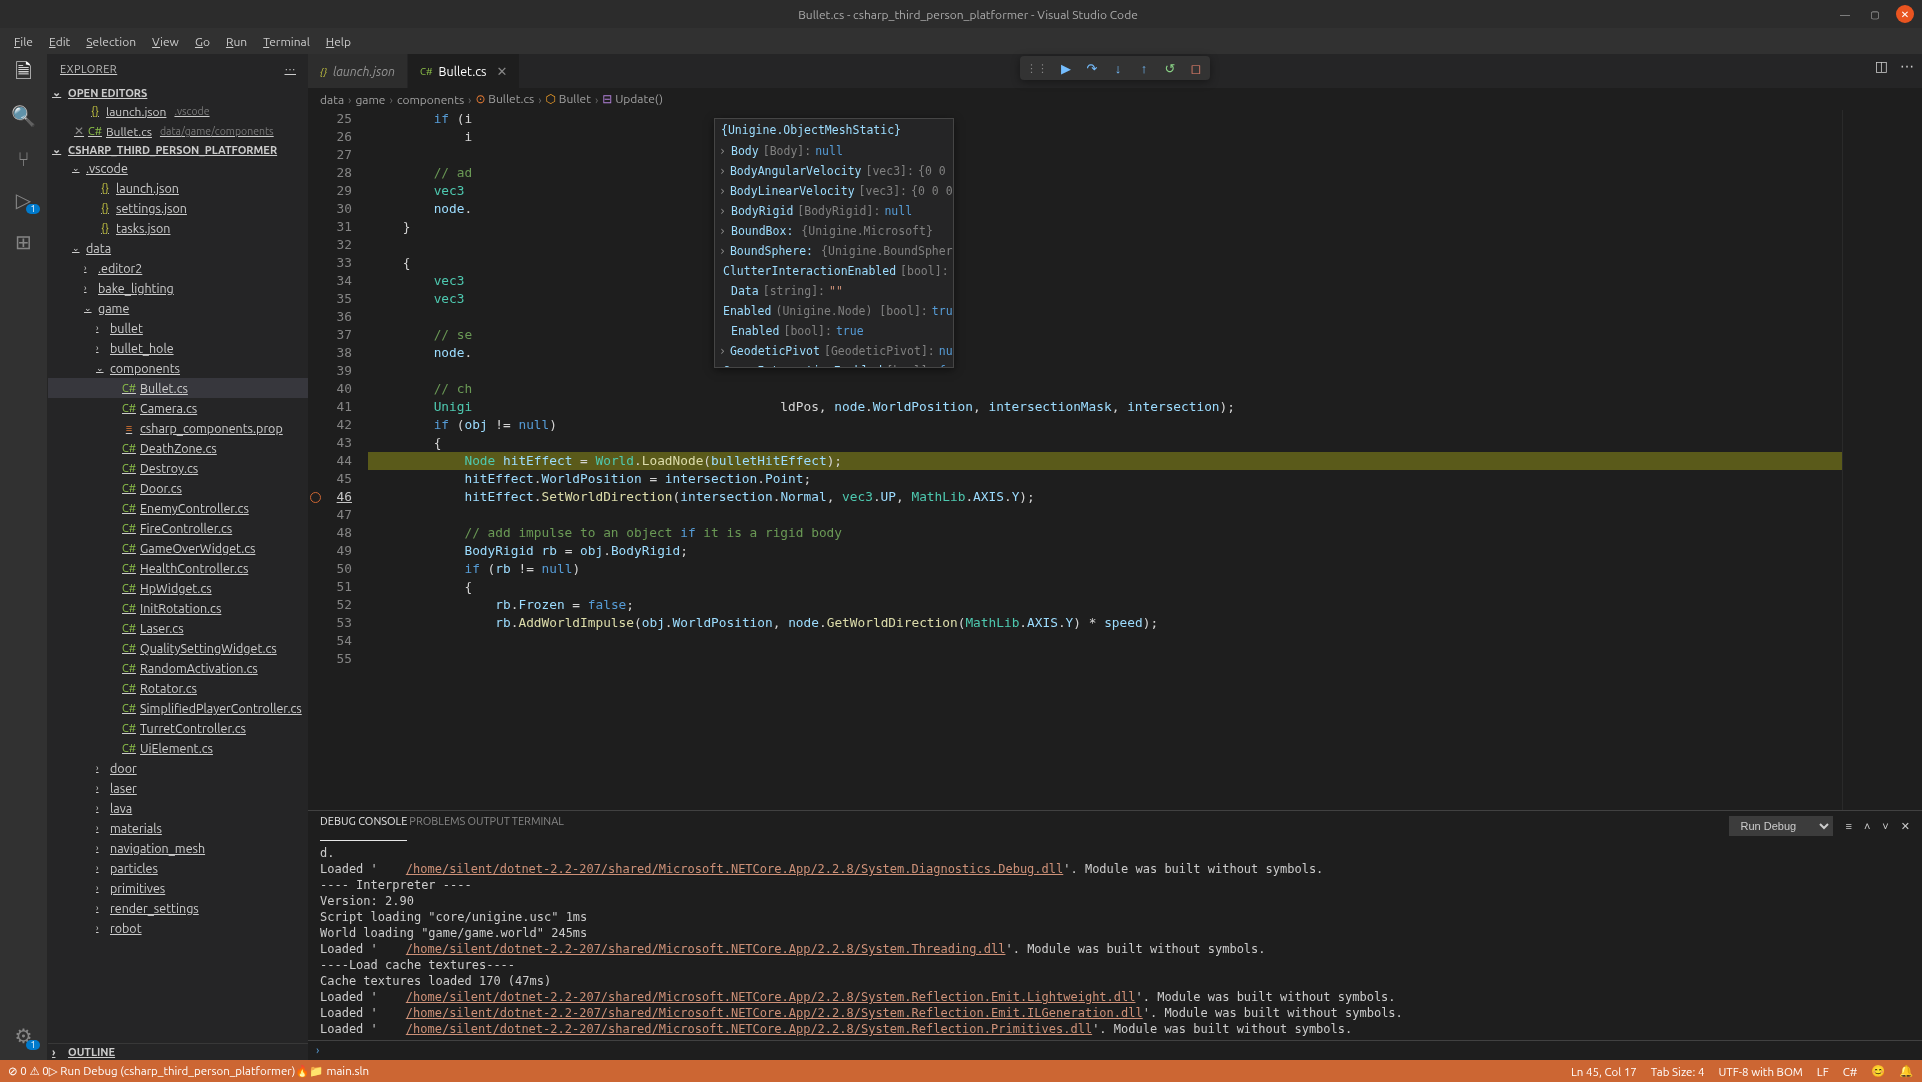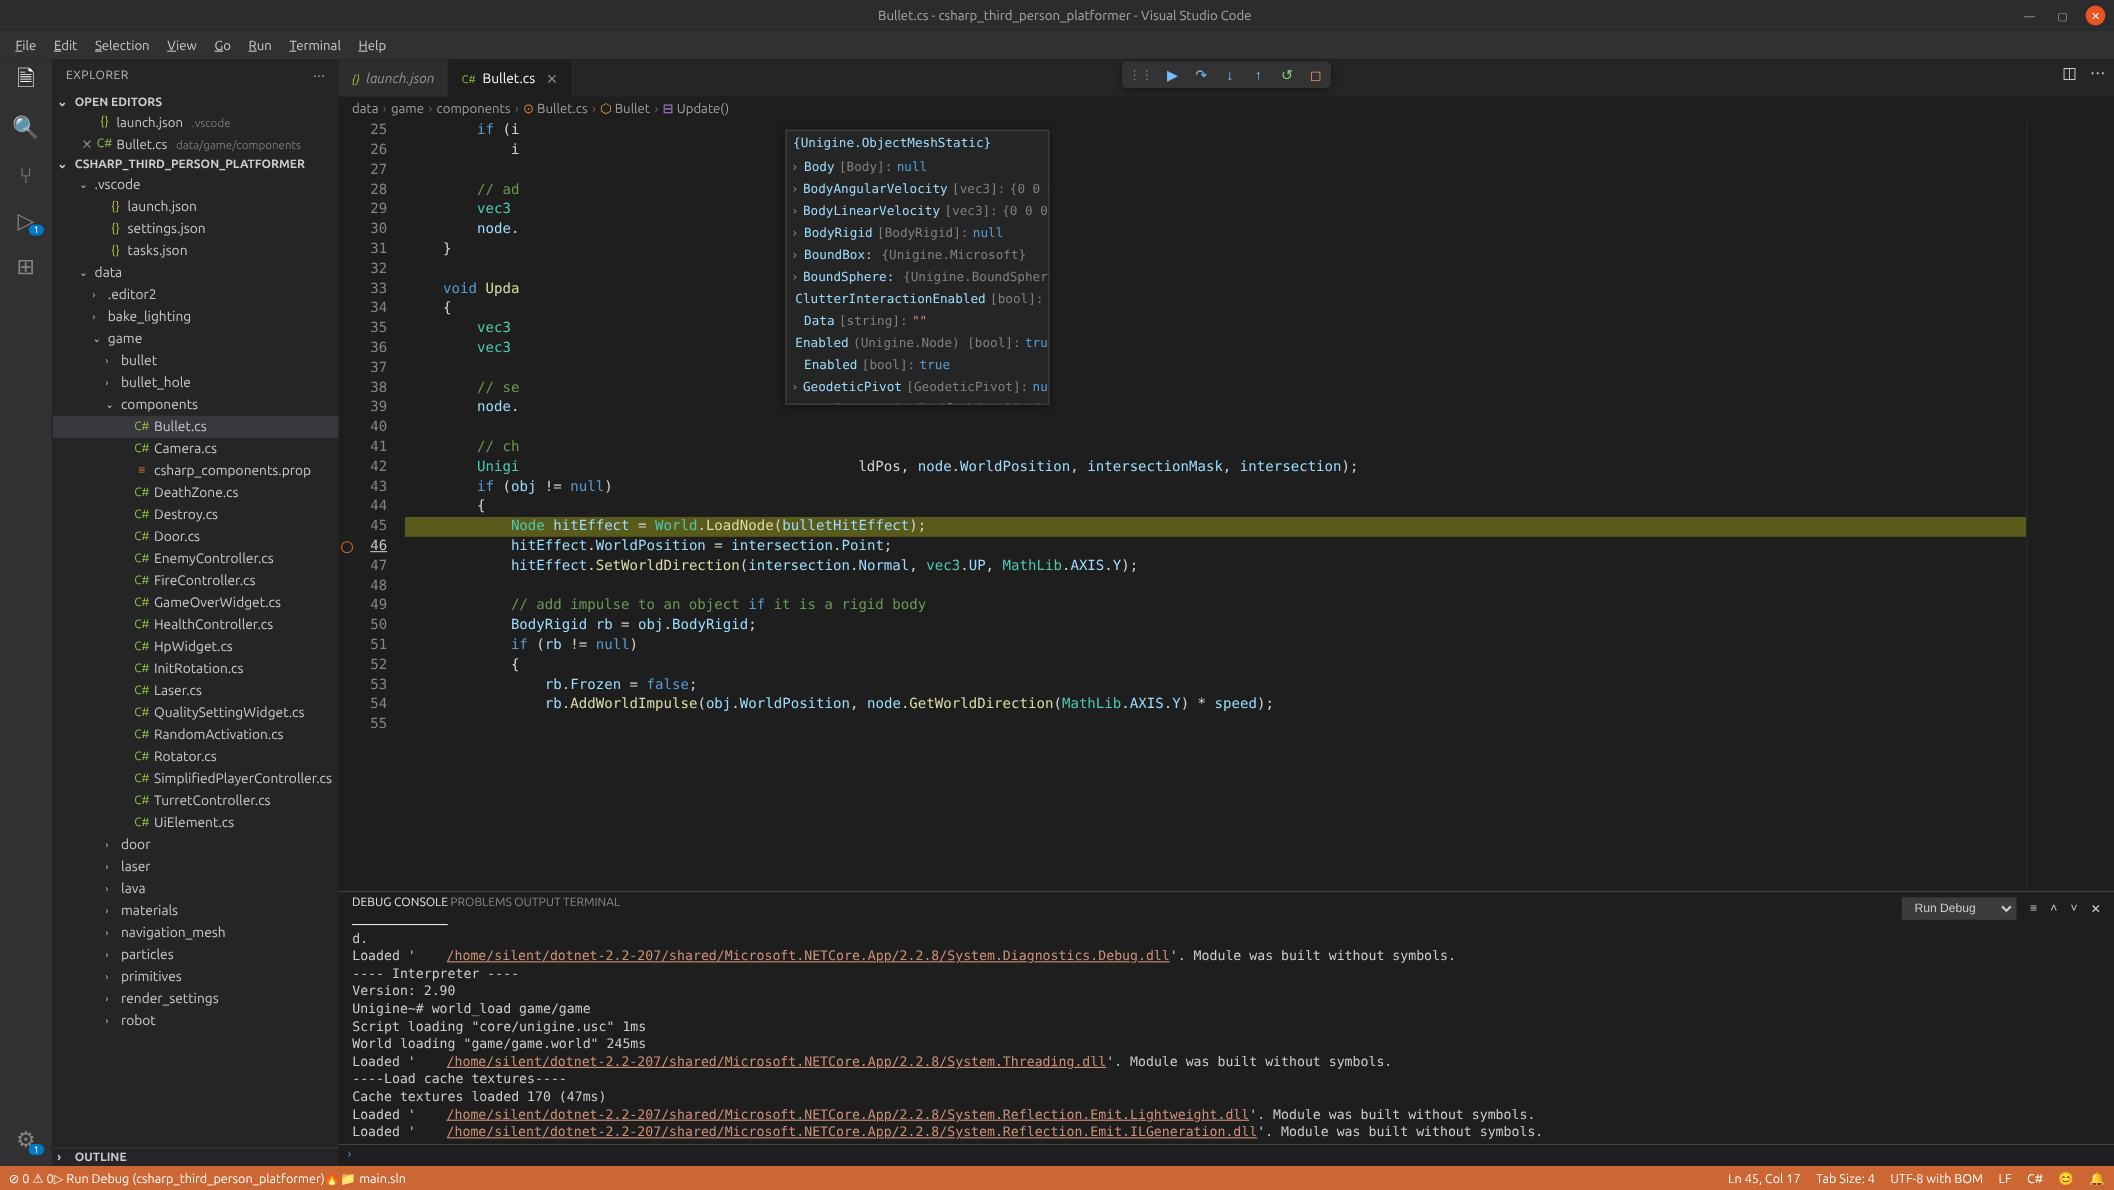--- a/index.html
+++ b/index.html
@@ -10,21 +10,21 @@
 .tb-btn { width: 18px; height: 18px; border-radius: 50%; display: flex; align-items: center; justify-content: center; font-size: 10px; }
 .tb-close { background: #e95420; color: #fff; }
 .menubar { height: 26px; background: #313131; display: flex; align-items: center; padding: 0 8px; gap: 4px; }
 .menubar span { padding: 2px 6px; color: #ccc; font-size: 12px; }
 .menubar span u { text-decoration: underline; }
 .main { display: flex; height: calc(100% - 28px - 26px - 22px); }
 .activitybar { width: 48px; background: #313131; display: flex; flex-direction: column; align-items: center; padding-top: 8px; gap: 18px; border-right: 1px solid #252525;}
 .activity-icon { width: 24px; height: 24px; color: #858585; font-size: 20px; display:flex; align-items:center; justify-content:center; position: relative; }
 .activity-icon.active { color: #fff; }
 .activity-icon .badge { position:absolute; bottom:-2px; right:-4px; background:#007acc; color:#fff; border-radius:8px; font-size:9px; padding:0 4px;}
-.sidebar { width: 260px; background: #252526; display: flex; flex-direction: column; overflow: hidden; }
+.sidebar { width: 260px; background: #252526; display: flex; flex-direction: column; overflow: hidden; text-decoration: underline; }
 .sidebar-header { height: 30px; display: flex; align-items: center; justify-content: space-between; padding: 0 12px; color: #bbb; font-size: 11px; letter-spacing: 0.5px; }
 .section-hdr { display:flex; align-items:center; gap:4px; padding: 2px 4px; font-size:11px; color:#ccc; font-weight: bold; }
 .section-hdr .chev { width:12px; display:inline-block; }
 .tree { flex:1; overflow:auto; font-size: 12.5px; }
 .tree-row { display:flex; align-items:center; height: 20px; padding-left: 8px; gap:4px; color:#ccc; white-space: nowrap; }
 .tree-row.selected { background:#37373d; }
 .tree-row .indent { display:inline-block; }
 .tree-row .icon { width:14px; text-align:center; font-size:11px; }
 .tree-row .desc { color:#7a7a7a; font-size:10.5px; margin-left:4px; }
 .file-icon-orange { color:#e37933; }
@@ -441,21 +441,20 @@
         </div>
       <div class="code" id="code">
           <div class="code-line">        <span class="k-blue">if</span> (i</div>
           <div class="code-line">            i                                        l();</div>
           <div class="code-line"></div>
           <div class="code-line">        <span class="k-green">// ad</span></div>
           <div class="code-line">        <span class="k-teal">vec3</span>                                         IS.<span class="k-lightblue">Y</span>);</div>
           <div class="code-line">        <span class="k-lightblue">node</span>.                                        * <span class="k-num">0.5f</span>);</div>
           <div class="code-line">    }</div>
           <div class="code-line"></div>
-          <div class="code-line">    <span class="k-blue">void</span> <span class="k-yellow">Upda</span></div>
           <div class="code-line">    {</div>
           <div class="code-line">        <span class="k-teal">vec3</span> </div>
           <div class="code-line">        <span class="k-teal">vec3</span>                                         IS.<span class="k-lightblue">Y</span>);</div>
           <div class="code-line"></div>
           <div class="code-line">        <span class="k-green">// se</span></div>
           <div class="code-line">        <span class="k-lightblue">node</span>.</div>
           <div class="code-line"></div>
           <div class="code-line">        <span class="k-green">// ch</span></div>
           <div class="code-line">        <span class="k-teal">Unigi</span>                                        ldPos, <span class="k-lightblue">node</span>.<span class="k-lightblue">WorldPosition</span>, <span class="k-lightblue">intersectionMask</span>, <span class="k-lightblue">intersection</span>);</div>
           <div class="code-line">        <span class="k-blue">if</span> (<span class="k-lightblue">obj</span> != <span class="k-blue">null</span>)</div>
@@ -562,21 +561,20 @@
           <span>˅</span>
           <span>✕</span>
         </div>
       </div>
       <div class="console" id="console">
           <div class="console-line">d.</div>
           <div class="console-line">Loaded '<span class="path">/home/silent/dotnet-2.2-207/shared/Microsoft.NETCore.App/2.2.8/System.Diagnostics.Debug.dll</span>'. Module was built without symbols.</div>
           <div class="console-line">---- Interpreter ----</div>
           <div class="console-line">Version: 2.90</div>
           <div class="console-line"></div>
-          <div class="console-line">Unigine~# world_load game/game</div>
           <div class="console-line">Script loading "core/unigine.usc" 1ms</div>
           <div class="console-line">World loading "game/game.world" 245ms</div>
           <div class="console-line">Loaded '<span class="path">/home/silent/dotnet-2.2-207/shared/Microsoft.NETCore.App/2.2.8/System.Threading.dll</span>'. Module was built without symbols.</div>
           <div class="console-line">----Load cache textures----</div>
           <div class="console-line">Cache textures loaded 170 (47ms)</div>
           <div class="console-line">Loaded '<span class="path">/home/silent/dotnet-2.2-207/shared/Microsoft.NETCore.App/2.2.8/System.Reflection.Emit.Lightweight.dll</span>'. Module was built without symbols.</div>
           <div class="console-line">Loaded '<span class="path">/home/silent/dotnet-2.2-207/shared/Microsoft.NETCore.App/2.2.8/System.Reflection.Emit.ILGeneration.dll</span>'. Module was built without symbols.</div>
           <div class="console-line">Loaded '<span class="path">/home/silent/dotnet-2.2-207/shared/Microsoft.NETCore.App/2.2.8/System.Reflection.Primitives.dll</span>'. Module was built without symbols.</div>
         </div>
       <div class="console-prompt">›</div>

